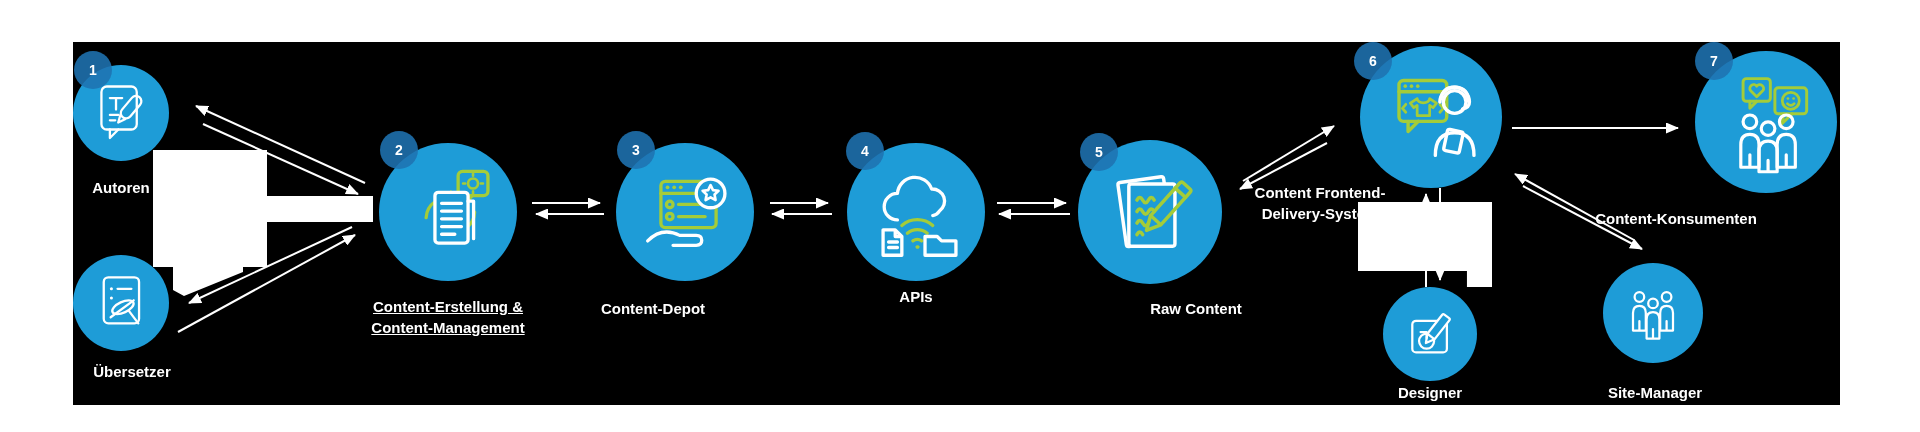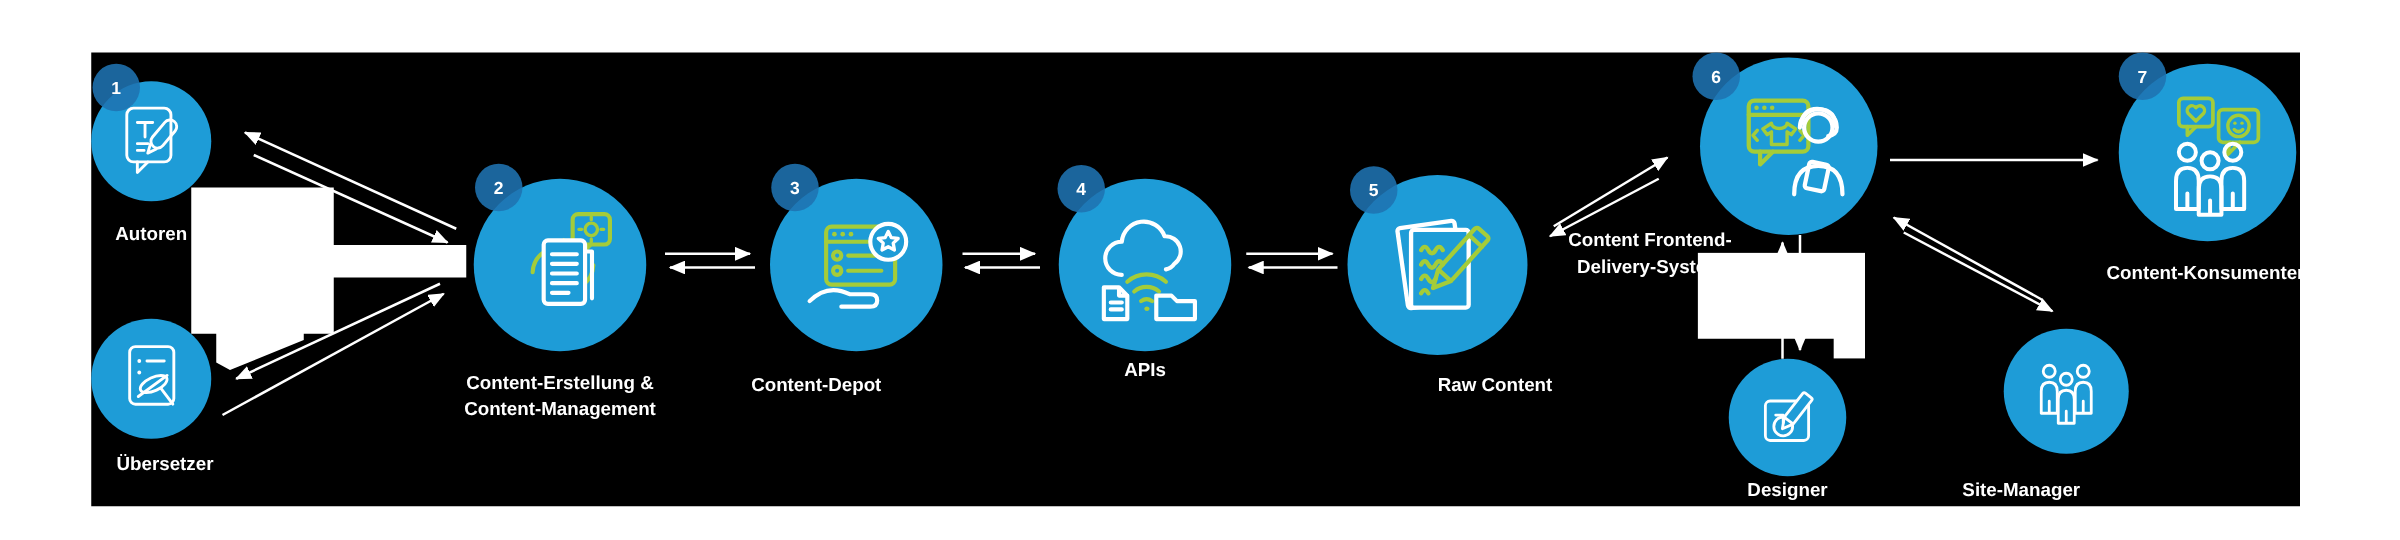--- a/index.html
+++ b/index.html
@@ -104,21 +104,21 @@
       <circle class="g" cx="72.5" cy="24" r="4.5" style="stroke-width:2.4"></circle>
       <path class="g" d="M72.5 17 v-2 M72.5 31 v2 M65.5 24 h-2 M79.5 24 h2" style="stroke-width:2.4"></path>
       <rect class="bf w" x="38" y="32" width="30" height="46" rx="3"></rect>
       <path class="w" d="M44 42 h18 M44 49 h18 M44 56 h18 M44 63 h18 M44 70 h12"></path>
       <path class="w" d="M68 40 h5 v34"></path>
     </svg>
   </div>
   <div class="badge" style="left:380px;top:131px;">
     <span>2</span>
   </div>
-  <div class="lbl" style="left:448px;top:296px;">
+  <div class="lbl" style="left:448px;top:296px;text-decoration:underline;">
     <div>Content-Erstellung &amp;</div>
     <div>Content-Management</div>
   </div>
 
   <div class="node" style="left:616px;top:143px;width:138px;height:138px;">
     <svg viewBox="0 0 100 100">
       <rect class="g" x="28" y="22" width="50" height="42" rx="4"></rect>
       <path class="g" d="M28 33 h50"></path>
       <circle class="gf" cx="34" cy="27.5" r="1.7"></circle>
         <circle class="gf" cx="40" cy="27.5" r="1.7"></circle>
@@ -209,21 +209,21 @@
       <g class="w" style="stroke-width:2.8">
         <circle cx="33" cy="30" r="6"></circle>
           <path d="M25 72 v-22 q0 -9 8 -9 q8 0 8 9 v22 z M33 60 v12"></path>
         <circle cx="67" cy="30" r="6"></circle>
           <path d="M59 72 v-22 q0 -9 8 -9 q8 0 8 9 v22 z M67 60 v12"></path>
         <circle cx="50" cy="38" r="6"></circle>
           <path d="M42 82 v-24 q0 -9 8 -9 q8 0 8 9 v24 z M50 70 v12"></path>
       </g>
     </svg>
   </div>
-  <div class="lbl" style="left:1617px;top:382px;">Site-Manager</div>
+  <div class="lbl" style="left:1655px;top:382px;">Site-Manager</div>
 
   <div class="node" style="left:1695px;top:51px;width:142px;height:142px;">
     <svg viewBox="0 0 100 100">
       <rect class="g" x="30" y="12" width="24" height="20" rx="3" style="stroke-width:2.6"></rect>
       <path class="g" style="stroke-width:2.6" d="M36 32 v6 l6 -6"></path>
       <path class="g" style="stroke-width:2.4" d="M42 28 l-5.5 -5.5 a3.2 3.2 0 0 1 5.5 -3.8 a3.2 3.2 0 0 1 5.5 3.8 z"></path>
       <rect class="g" x="58" y="20" width="28" height="23" rx="3" style="stroke-width:2.6"></rect>
       <path class="g" style="stroke-width:2.6" d="M66 43 l-2 9 9 -9"></path>
       <circle class="g" cx="72" cy="31.5" r="7.5" style="stroke-width:2.4"></circle>
       <circle class="gf" cx="69.5" cy="29.5" r="1.2"></circle>
@@ -235,17 +235,17 @@
         <circle cx="68" cy="50" r="6"></circle>
           <path d="M60 90 v-20 q0 -9 8 -9 q8 0 8 9 v20 z M68 79 v11"></path>
         <circle cx="52" cy="56" r="6"></circle>
           <path d="M44 94 v-18 q0 -9 8 -9 q8 0 8 9 v18 z M52 84 v10"></path>
       </g>
     </svg>
   </div>
   <div class="badge" style="left:1695px;top:42px;">
     <span>7</span>
   </div>
-  <div class="lbl" style="left:1766px;top:208px;">Content-Konsumenten</div>
+  <div class="lbl" style="left:1676px;top:208px;">Content-Konsumenten</div>
 
   <div class="blobB"></div>
 
 </div>
 
 </body></html>

